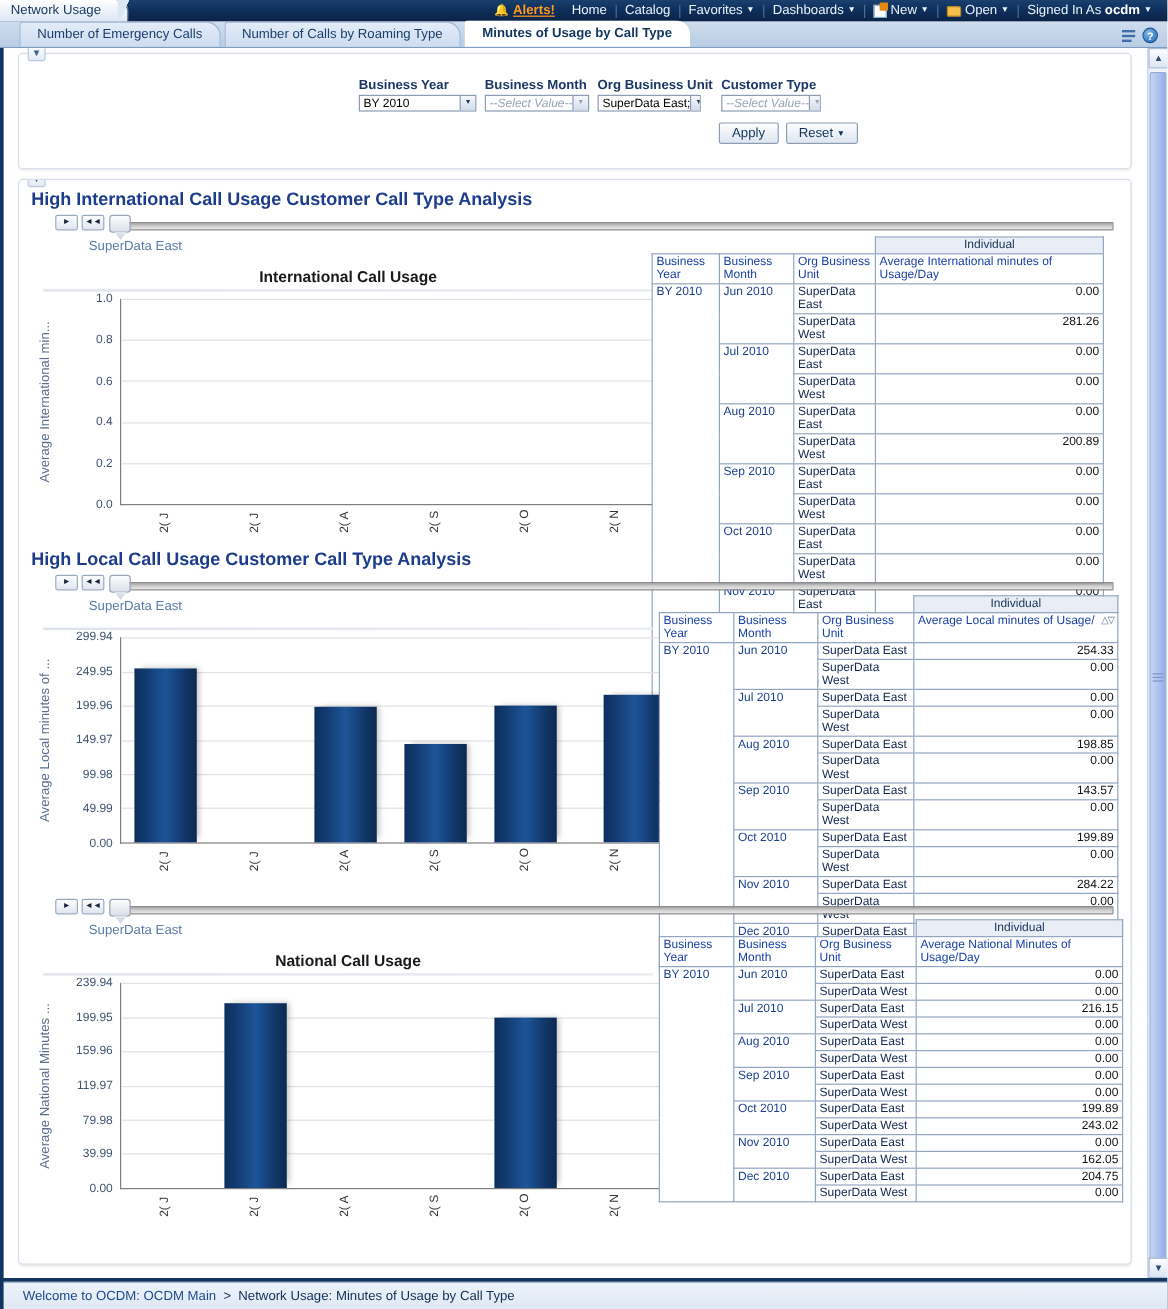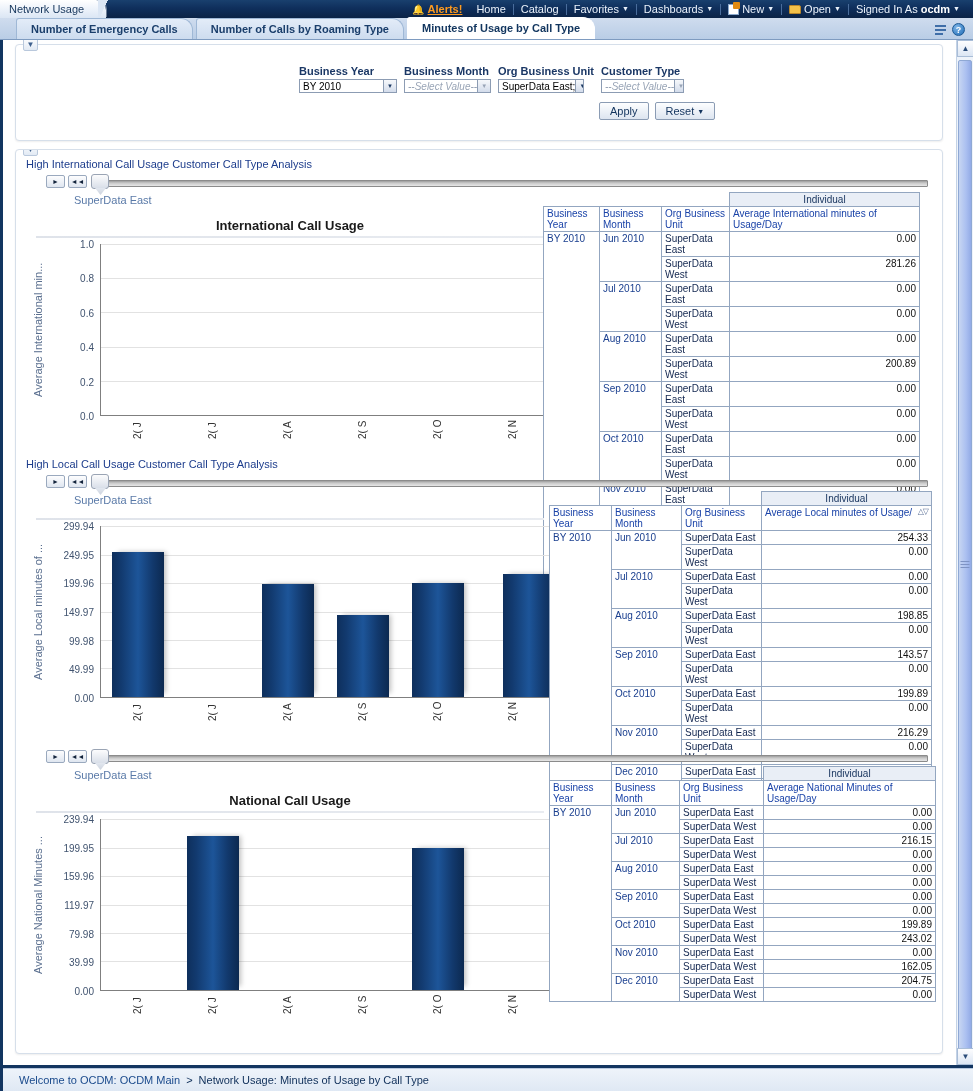--- a/index.html
+++ b/index.html
@@ -61,21 +61,20 @@
     display:flex; align-items:flex-end; padding-left:16px; position:relative;
     border-bottom:1px solid #7e9bc0;
   }
   .ptab {
     font-size:11px; color:#1a3e6b; padding:3px 14px 3px 14px; line-height:15px;
     background: linear-gradient(to bottom,#e3ecf8 0%, #cddcef 100%);
     border-top-left-radius:3px; border-top-right-radius:12px;
     margin-right:3px; white-space:nowrap; position:relative;
     border:1px solid #9fb8d6; border-bottom:none;
     height:21px;
-    font-weight:bold;
   }
   .ptab.active {
     background:#ffffff; font-weight:bold; color:#11355e;
     border-color:#ffffff; height:22px; z-index:2;
   }
   .tabstrip-right { margin-left:auto; display:flex; align-items:center; gap:6px; padding:0 8px 3px 0; }
   .ico-list { width:11px;height:10px;display:inline-block; background:
      linear-gradient(#3f6ea8 0 0) 0 0/11px 2px no-repeat,
      linear-gradient(#3f6ea8 0 0) 0 4px/11px 2px no-repeat,
      linear-gradient(#3f6ea8 0 0) 0 8px/8px 2px no-repeat; }
@@ -154,21 +153,21 @@
     margin:8px 12px 0 12px;
     background:#ffffff; border:1px solid #d6dfea; border-radius:4px;
     box-shadow:0 1px 2px rgba(0,0,0,.07);
     position:relative;
     height:905px;
     overflow:hidden;
   }
 
   .section { position:relative; }
   .sec-title {
-    color:#1c3c8c; font-weight:normal; font-size:11px;
+    color:#1c3c8c; font-weight:bold; font-size:15px;
     padding:8px 0 4px 10px;
   }
   .slider-row { padding-left:30px; position:relative; height:30px; }
   .sbtn {
     width:19px;height:13px;display:inline-flex;align-items:center;justify-content:center;
     border:1px solid #9aa9be; border-radius:2px;
     background:linear-gradient(#fdfdfe,#dfe6f0);
     font-size:7px;color:#12233b; vertical-align:middle;
   }
   .strack {
@@ -652,21 +651,21 @@
                 <td class="unit">SuperData East</td>
                 <td class="num">199.89</td>
               </tr>
               <tr>
                 <td class="unit">SuperData West</td>
                 <td class="num">0.00</td>
               </tr>
               <tr>
                 <td class="dim" rowspan="2">Nov 2010</td>
                 <td class="unit">SuperData East</td>
-                <td class="num">216.29</td>
+                <td class="num">284.22</td>
               </tr>
               <tr>
                 <td class="unit">SuperData West</td>
                 <td class="num">0.00</td>
               </tr>
               <tr>
                 <td class="dim" rowspan="2">Dec 2010</td>
                 <td class="unit">SuperData East</td>
                 <td class="num">0.00</td>
               </tr>

